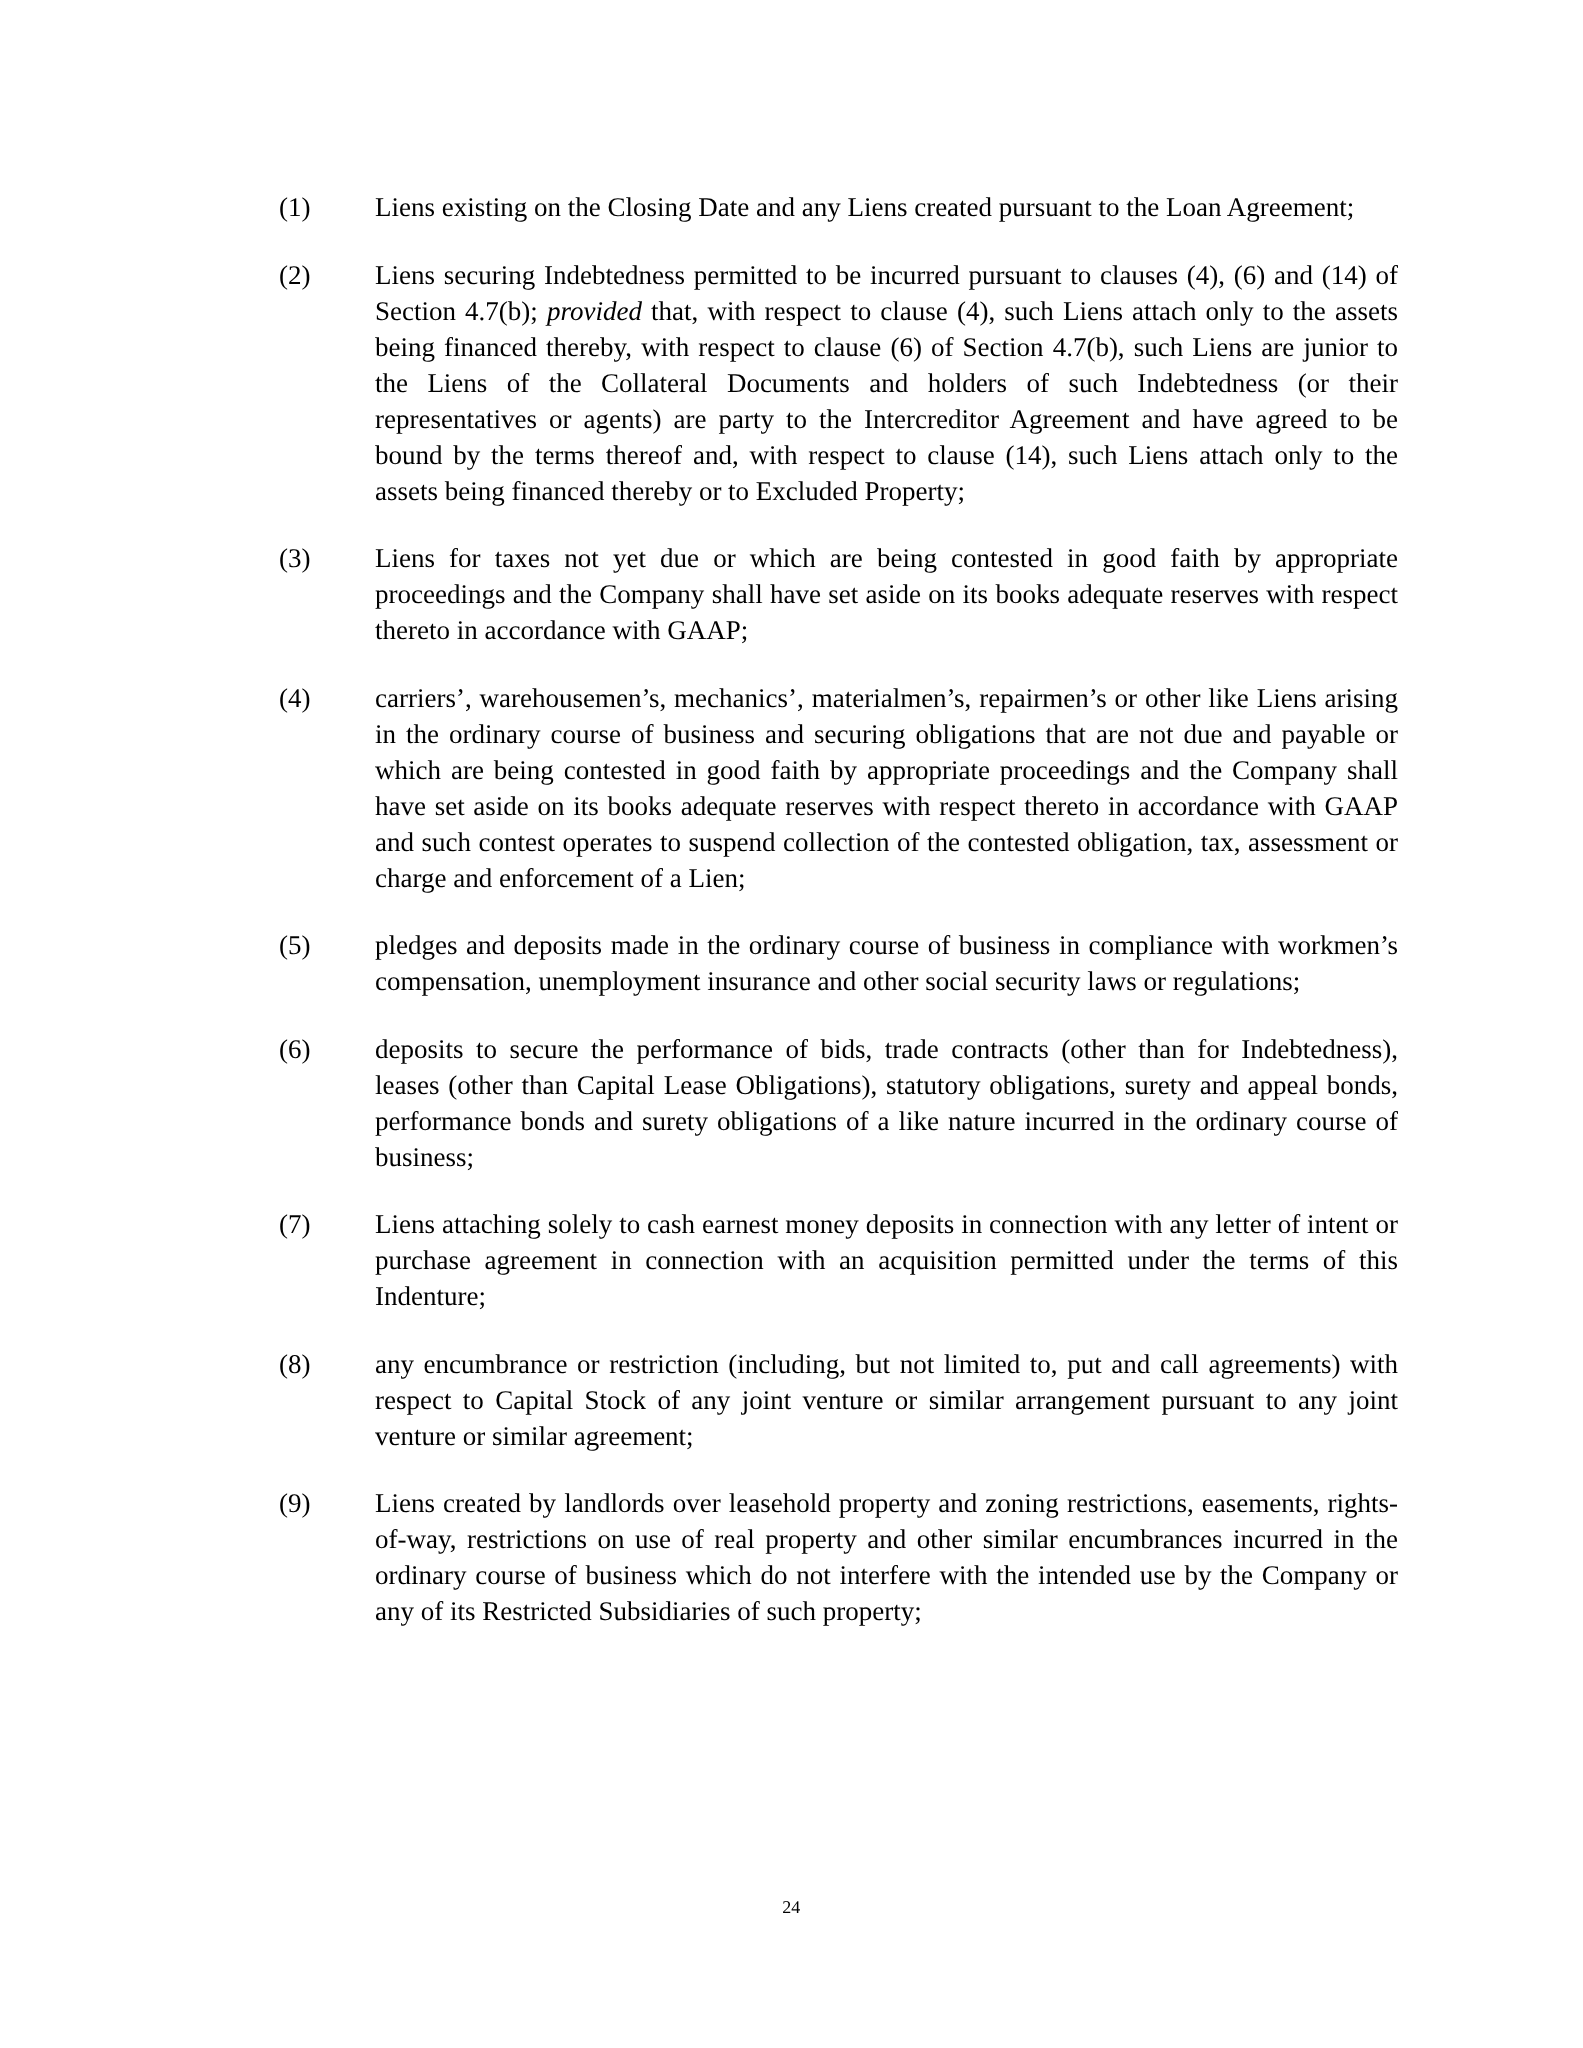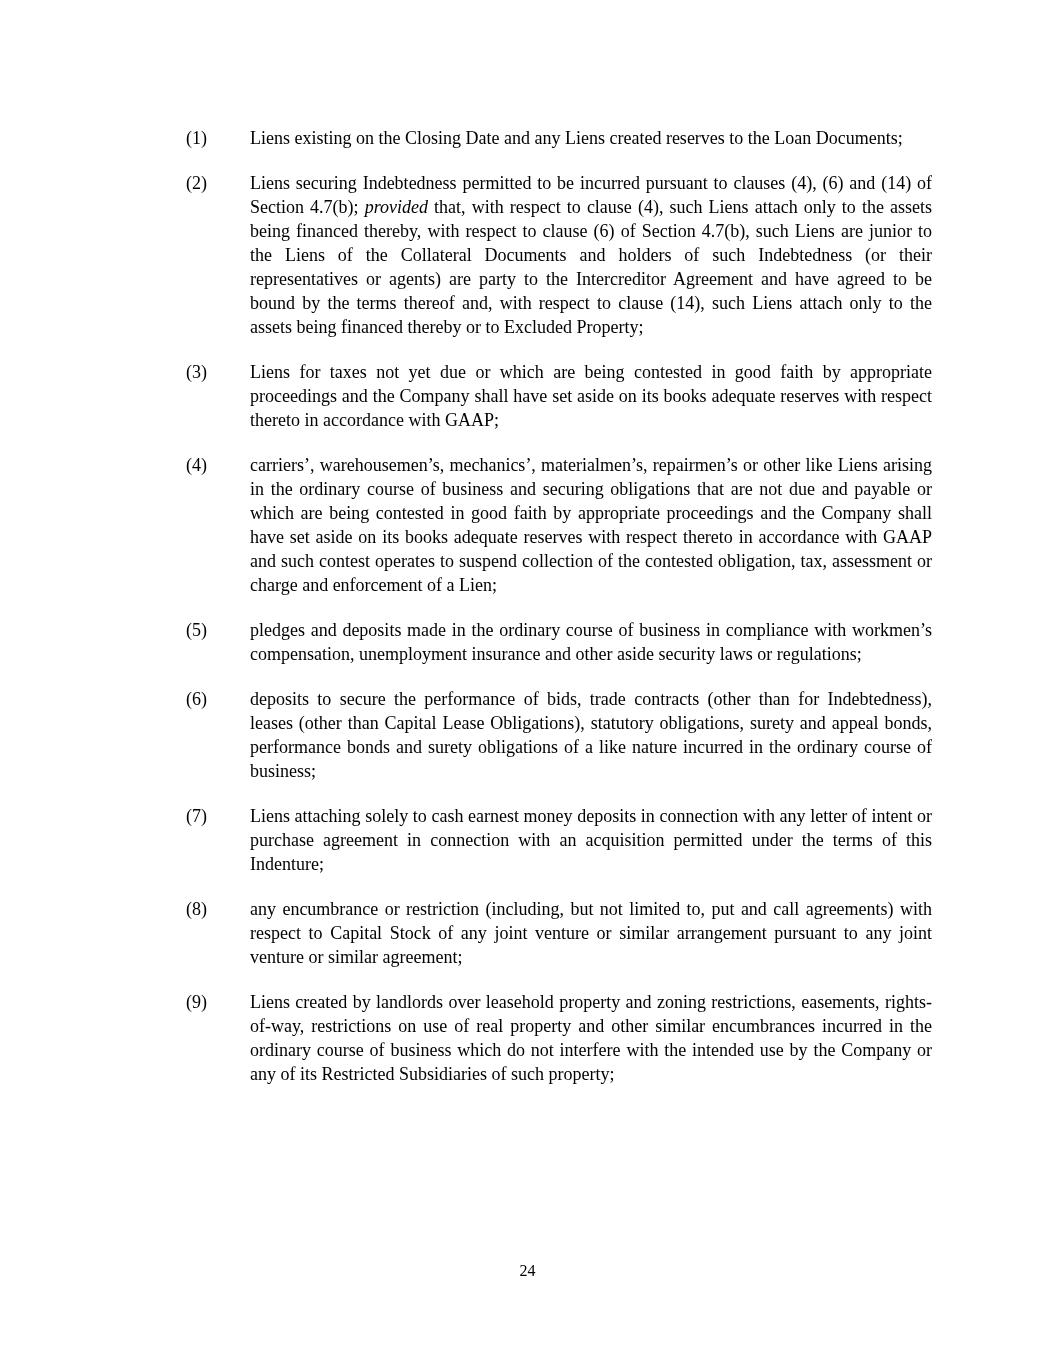--- a/index.html
+++ b/index.html
@@ -38,48 +38,48 @@
     text-align: justify;
   }
   .clause-text i {
   }
   .page-number {
     position: absolute;
     top: 1259px;
     left: 0;
     width: 100%;
     text-align: center;
-    font-size: 16px;
+    font-size: 12px;
     line-height: 24px;
   }
 </style>
 </head>
 <body>
 
 <div class="doc-page">
   <div class="clause-list" id="clause-list">
       <div class="clause">
         <span class="clause-num">(1)</span>
-        <div class="clause-text"><span>Liens existing on the Closing Date and any Liens created reserves to the Loan Documents;</span></div>
+        <div class="clause-text"><span>Liens existing on the Closing Date and any Liens created pursuant to the Loan Agreement;</span></div>
       </div>
       <div class="clause">
         <span class="clause-num">(2)</span>
         <div class="clause-text"><span>Liens securing Indebtedness permitted to be incurred pursuant to clauses (4), (6) and (14) of Section 4.7(b); </span><i>provided</i><span> that, with respect to clause (4), such Liens attach only to the assets being financed thereby, with respect to clause (6) of Section 4.7(b), such Liens are junior to the Liens of the Collateral Documents and holders of such Indebtedness (or their representatives or agents) are party to the Intercreditor Agreement and have agreed to be bound by the terms thereof and, with respect to clause (14), such Liens attach only to the assets being financed thereby or to Excluded Property;</span></div>
       </div>
       <div class="clause">
         <span class="clause-num">(3)</span>
         <div class="clause-text"><span>Liens for taxes not yet due or which are being contested in good faith by appropriate proceedings and the Company shall have set aside on its books adequate reserves with respect thereto in accordance with GAAP;</span></div>
       </div>
       <div class="clause">
         <span class="clause-num">(4)</span>
         <div class="clause-text"><span>carriers’, warehousemen’s, mechanics’, materialmen’s, repairmen’s or other like Liens arising in the ordinary course of business and securing obligations that are not due and payable or which are being contested in good faith by appropriate proceedings and the Company shall have set aside on its books adequate reserves with respect thereto in accordance with GAAP and such contest operates to suspend collection of the contested obligation, tax, assessment or charge and enforcement of a Lien;</span></div>
       </div>
       <div class="clause">
         <span class="clause-num">(5)</span>
-        <div class="clause-text"><span>pledges and deposits made in the ordinary course of business in compliance with workmen’s compensation, unemployment insurance and other aside security laws or regulations;</span></div>
+        <div class="clause-text"><span>pledges and deposits made in the ordinary course of business in compliance with workmen’s compensation, unemployment insurance and other social security laws or regulations;</span></div>
       </div>
       <div class="clause">
         <span class="clause-num">(6)</span>
         <div class="clause-text"><span>deposits to secure the performance of bids, trade contracts (other than for Indebtedness), leases (other than Capital Lease Obligations), statutory obligations, surety and appeal bonds, performance bonds and surety obligations of a like nature incurred in the ordinary course of business;</span></div>
       </div>
       <div class="clause">
         <span class="clause-num">(7)</span>
         <div class="clause-text"><span>Liens attaching solely to cash earnest money deposits in connection with any letter of intent or purchase agreement in connection with an acquisition permitted under the terms of this Indenture;</span></div>
       </div>
       <div class="clause">

